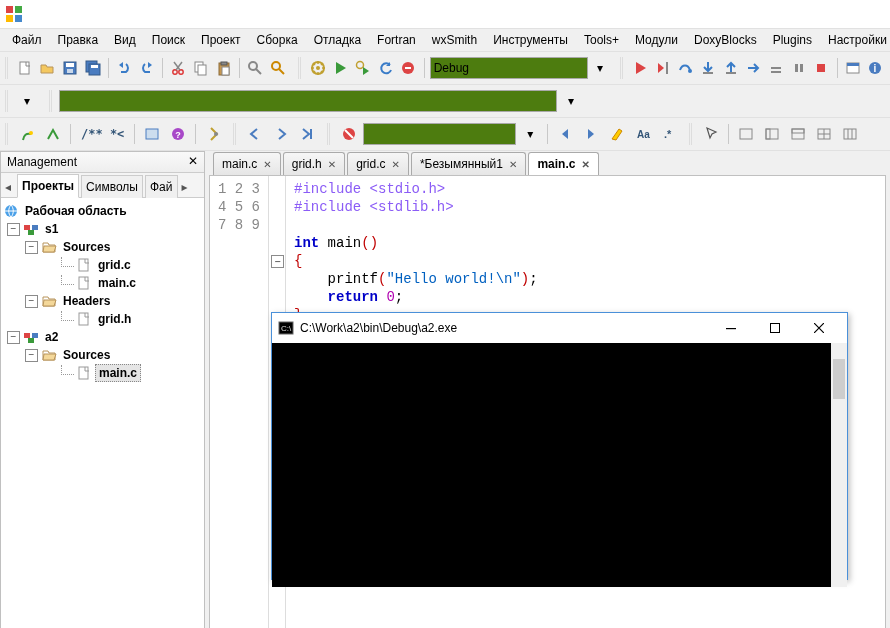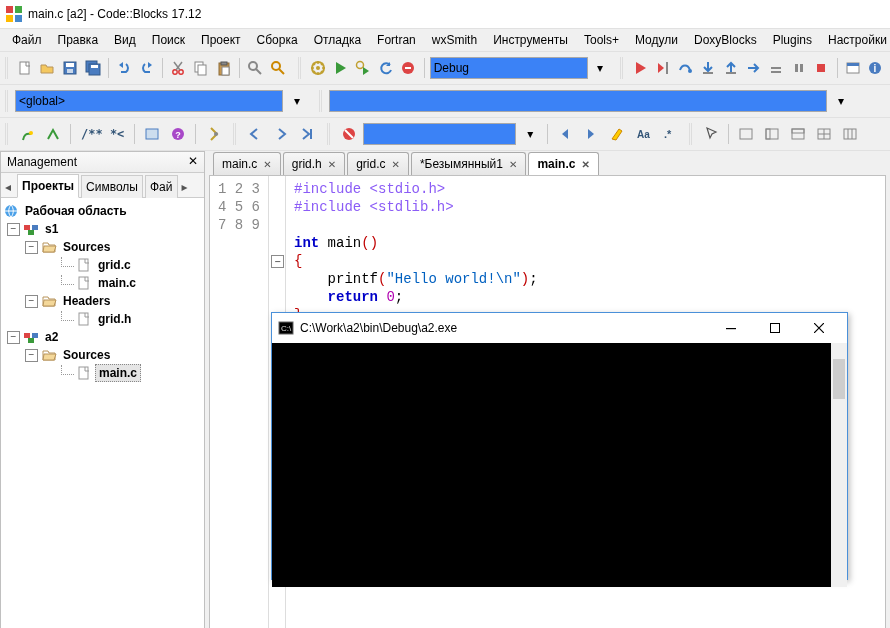--- a/index.html
+++ b/index.html
@@ -5,21 +5,21 @@
 html,body{margin:0;padding:0;font-family:"Segoe UI",Tahoma,sans-serif;font-size:12px;background:#f0f0f0;color:#000;overflow:hidden;width:890px;height:628px;}
 .titlebar{height:28px;background:#fff;display:flex;align-items:center;padding:0 6px;border-bottom:1px solid #e1e1e1;}
 .titlebar .logo{width:16px;height:16px;margin-right:6px;display:inline-block;}
 .logo svg{display:block;}
 .menubar{height:22px;background:#f0f0f0;display:flex;align-items:center;padding:0 4px;gap:0;border-bottom:1px solid #e1e1e1;}
 .menubar span{padding:3px 8px;cursor:default;}
 .toolbar{height:28px;background:#f0f0f0;display:flex;align-items:center;padding:2px 4px;gap:2px;border-bottom:1px solid #e1e1e1;}
 .tbbtn{width:22px;height:22px;display:flex;align-items:center;justify-content:center;border:1px solid transparent;border-radius:2px;cursor:default;}
 .tbsep{width:1px;height:20px;background:#c8c8c8;margin:0 3px;}
 .handle{width:5px;height:22px;background:linear-gradient(90deg,#ddd 0 1px,transparent 1px 2px,#ddd 2px 3px,transparent 3px);margin:0 3px 0 1px;}
-.toolbar input.combo,.toolbar select{height:20px;font-size:12px;border:1px solid #a9a9a9;background:#3b82f6;padding:0 3px;}
+.toolbar input.combo,.toolbar select{height:20px;font-size:12px;border:1px solid #a9a9a9;background:#4d7c0f;padding:0 3px;}
 .content{display:flex;height:calc(628px - 28px - 22px - 28px - 28px - 28px);}
 .mgmt{width:203px;background:#fff;border:1px solid #c0c0c0;display:flex;flex-direction:column;}
 .mgmt-title{height:20px;background:linear-gradient(#f9f9f9,#eee);border-bottom:1px solid #ccc;display:flex;align-items:center;padding:0 6px;font-size:12px;position:relative;}
 .mgmt-title .x{position:absolute;right:4px;top:2px;width:14px;height:14px;display:flex;align-items:center;justify-content:center;cursor:default;}
 .mgmt-tabs{height:24px;display:flex;align-items:flex-end;border-bottom:1px solid #ccc;background:#f4f4f4;}
 .mgmt-tabs .mtab{padding:4px 4px;font-size:12px;border:1px solid #ccc;border-bottom:none;margin-left:2px;background:#f0f0f0;position:relative;top:1px;}
 .mgmt-tabs .mtab.active{background:#fff;font-weight:700;border-bottom:1px solid #fff;}
 .mgmt-tabs .nav{width:14px;height:20px;display:flex;align-items:center;justify-content:center;color:#555;}
 .tree{flex:1;overflow:auto;padding:4px 2px;background:#fff;}
 .node{display:flex;align-items:center;height:18px;white-space:nowrap;}
@@ -60,21 +60,20 @@
 
 <div class="titlebar">
   <span class="logo">
     <svg width="16" height="16">
         <rect x="0" y="0" width="7" height="7" fill="#d44"></rect>
         <rect x="9" y="0" width="7" height="7" fill="#4a4"></rect>
         <rect x="0" y="9" width="7" height="7" fill="#fb0"></rect>
         <rect x="9" y="9" width="7" height="7" fill="#48c"></rect>
       </svg>
   </span>
-  <span>main.c [a2] - Code::Blocks 17.12</span>
 </div>
 
 <div class="menubar" id="menubar">
     <span>Файл</span>
     <span>Правка</span>
     <span>Вид</span>
     <span>Поиск</span>
     <span>Проект</span>
     <span>Сборка</span>
     <span>Отладка</span>
@@ -263,21 +262,20 @@
   <span class="tbbtn">
       <svg width="16" height="16">
         <circle cx="8" cy="8" r="6" fill="#4a7cc0"></circle>
         <text x="8" y="12" text-anchor="middle" fill="#fff" font-size="10" font-weight="bold">i</text>
       </svg>
     </span>
 </div>
 
 <div class="toolbar">
   <span class="handle"></span>
-  <input class="combo" style="width: 260px;" value="&lt;global&gt;">
   <span class="tbbtn">▾</span>
   <span class="handle" style="margin-left:8px"></span>
   <input class="combo" style="width: 490px;">
   <span class="tbbtn">▾</span>
 </div>
 
 <div class="toolbar">
   <span class="handle"></span>
   <span class="tbbtn">
       <svg width="16" height="16">

